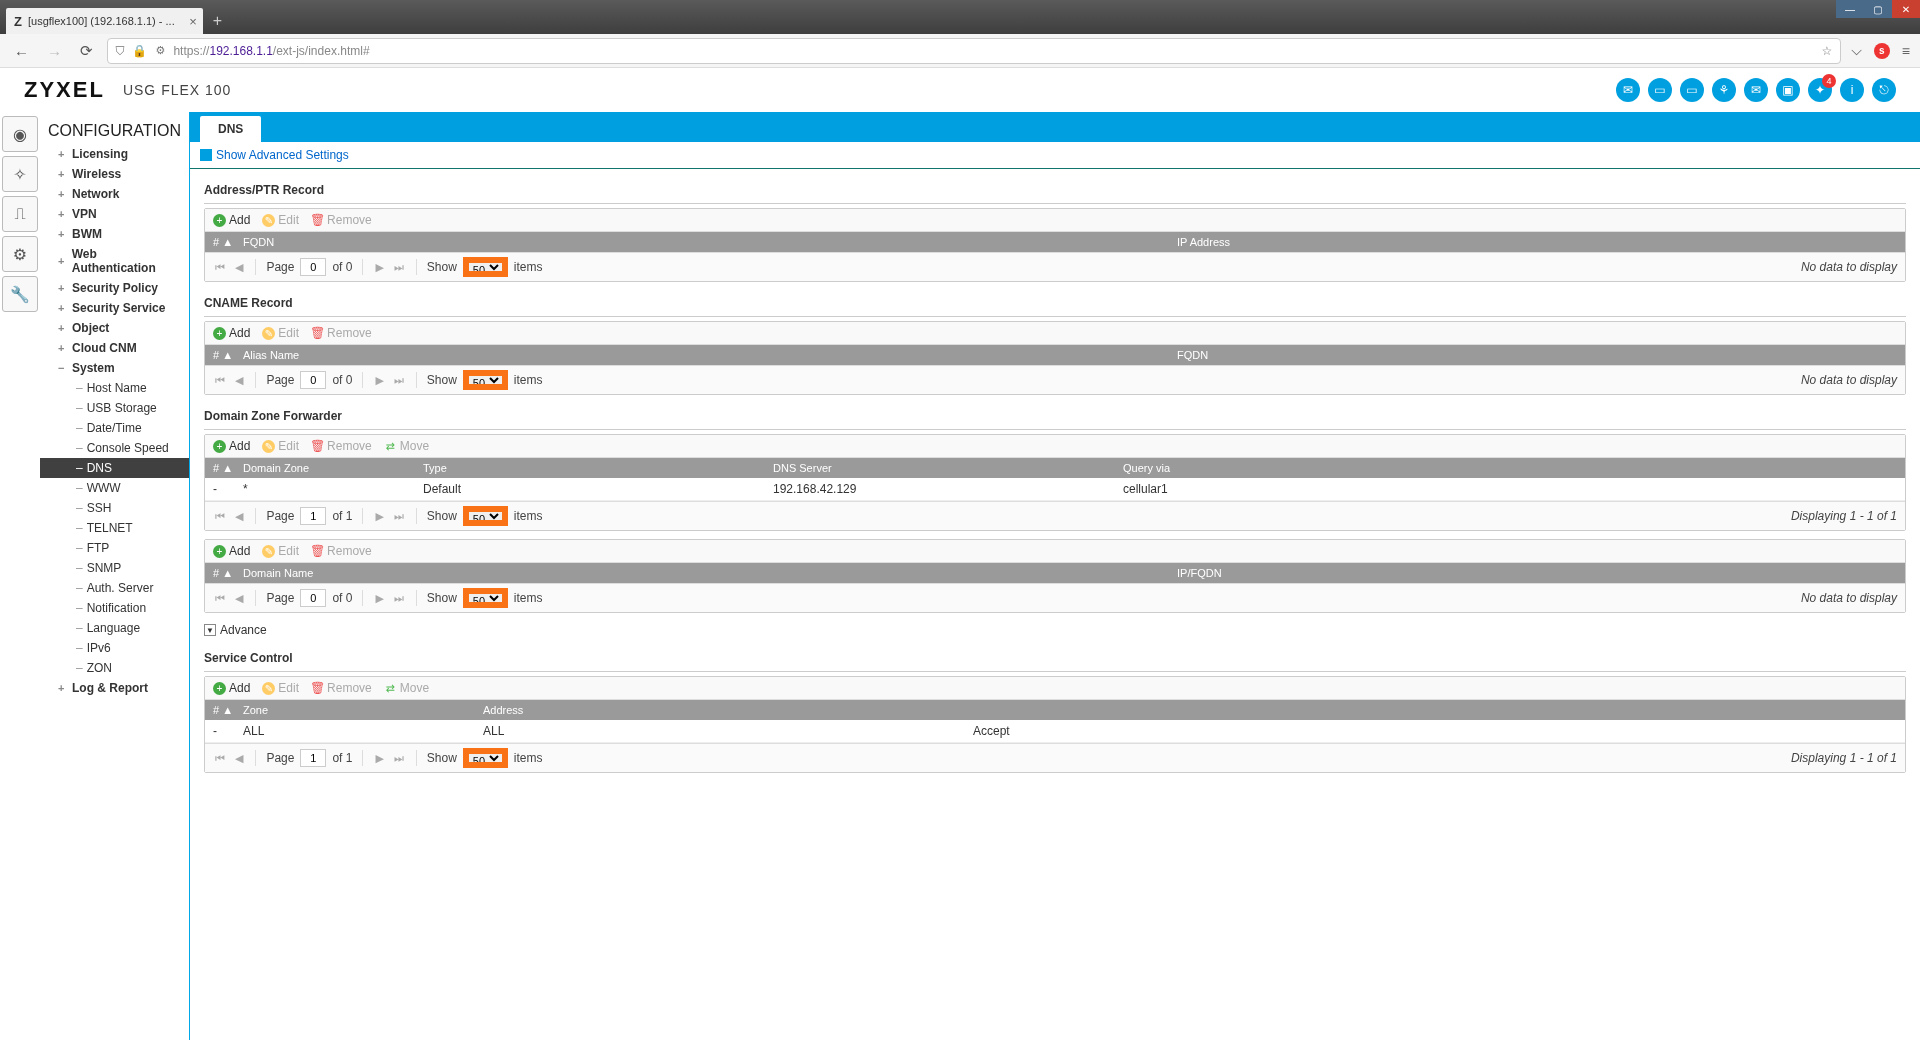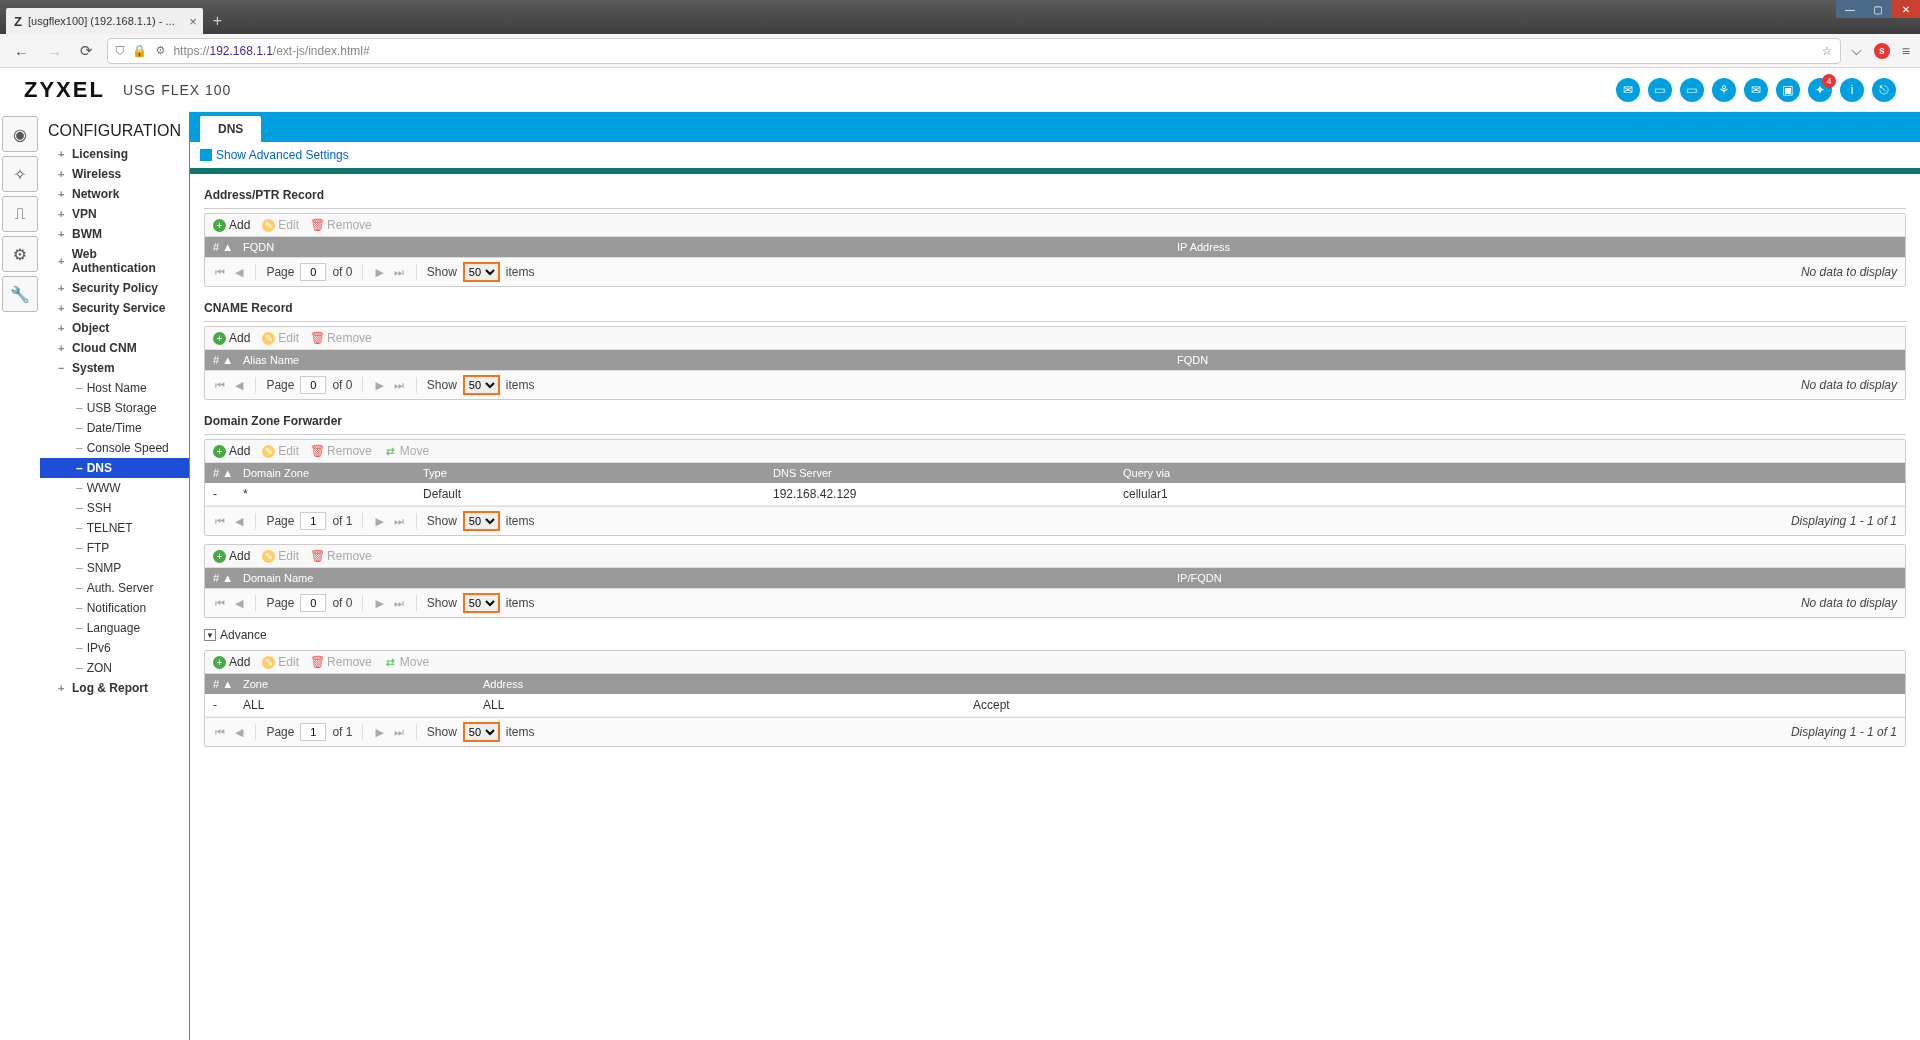--- a/index.html
+++ b/index.html
@@ -38,29 +38,29 @@
 .left-icons { width: 40px; background: #fff; border-right: 0; display: flex; flex-direction: column; padding-top: 2px; }
 .left-icon { width: 36px; height: 36px; border: 1px solid #bbb; margin: 2px; display: flex; align-items: center; justify-content: center; font-size: 16px; color: #555; background: #f8f8f8; border-radius: 3px; }
 
 .nav-tree { width: 150px; background: #fff; border-right: 1px solid #00a8e8; overflow-y: auto; padding: 6px 0; font-size: 12px; }
 .nav-heading { font-weight: normal; color: #222; padding: 4px 8px; font-size: 16px; }
 .nav-item { padding: 3px 8px 3px 18px; color: #333; cursor: pointer; display: flex; align-items: center; gap: 4px; }
 .nav-item .plus { color: #888; font-size: 11px; width: 10px; }
 .nav-item .minus { color: #888; font-size: 11px; width: 10px; }
 .nav-item.bold { font-weight: bold; }
 .nav-sub { padding: 3px 8px 3px 36px; color: #333; cursor: pointer; }
-.nav-sub.active { background: #1d4ed8; color: #fff; font-weight: bold; }
+.nav-sub.active { background: #404040; color: #fff; font-weight: normal; }
 .nav-sub .dash { color: #999; margin-right: 4px; }
 
 .content-wrap { flex: 1; background: #00a0e0; display: flex; flex-direction: column; position: relative; }
 .tab-strip { height: 30px; display: flex; align-items: flex-end; padding-left: 10px; padding-top: 4px; }
 .page-tab { background: #fff; padding: 6px 18px; font-weight: bold; font-size: 12px; color: #333; border-radius: 2px 2px 0 0; }
 .content { background: #fff; flex: 1; overflow-y: auto; position: relative; }
 
-.adv-row { padding: 6px 10px; border-bottom: 6px solid #0f766e; display: flex; align-items: center; gap: 4px; color: #0066cc; font-size: 12px; }
+.adv-row { padding: 6px 10px; border-bottom: 1px solid #0f766e; display: flex; align-items: center; gap: 4px; color: #0066cc; font-size: 12px; }
 .adv-icon { width: 12px; height: 12px; background: #00a0e0; display: inline-block; }
 
 .section { margin: 8px 14px 0 14px; }
 .section-title { font-weight: bold; font-size: 12px; color: #333; padding: 6px 0; border-bottom: 1px solid #ccc; margin-bottom: 4px; }
 
 .panel { border: 1px solid #ccc; border-radius: 2px; }
 .toolbar { padding: 4px 8px; display: flex; align-items: center; gap: 12px; background: #f9f9f9; border-bottom: 1px solid #ddd; }
 .tb-btn { display: flex; align-items: center; gap: 3px; font-size: 12px; cursor: pointer; }
 .tb-btn.disabled { color: #aaa; }
 .tb-icon { width: 13px; height: 13px; border-radius: 50%; display: inline-flex; align-items: center; justify-content: center; font-size: 10px; color: #fff; }
@@ -69,21 +69,21 @@
 .tb-icon.remove { color: #e55; background: none; font-size: 12px; }
 .tb-icon.move { color: #5b5; background: none; font-size: 11px; }
 
 .grid-header { background: #9a9a9a; color: #fff; display: flex; font-size: 11px; padding: 4px 8px; }
 .grid-row { display: flex; font-size: 12px; padding: 4px 8px; color: #333; border-bottom: 1px solid #eee; }
 .grid-row:last-child { border-bottom: none; }
 
 .pager { display: flex; align-items: center; padding: 4px 8px; gap: 6px; font-size: 12px; color: #444; background: #fafafa; border-top: 1px solid #ddd; }
 .pager .nav { color: #aaa; font-size: 11px; cursor: pointer; padding: 0 2px; }
 .pager input { width: 26px; text-align: center; border: 1px solid #ccc; height: 18px; font-size: 11px; }
-.pager select { border: 2px solid #f97316; height: 20px; font-size: 11px; }
+.pager select { border: 6px solid #f97316; height: 20px; font-size: 11px; }
 .pager .sep { width: 1px; height: 16px; background: #ddd; margin: 0 4px; }
 .pager .status { margin-left: auto; color: #444; font-style: italic; }
 
 .advance-toggle { margin: 10px 14px 0 14px; display: flex; align-items: center; gap: 4px; font-size: 12px; }
 .advance-toggle .box { width: 12px; height: 12px; border: 1px solid #888; display: flex; align-items: center; justify-content: center; font-size: 8px; }
 </style>
 </head>
 <body>
 
 <div class="browser-chrome">
@@ -397,20 +397,21 @@
                 <span>items</span>
                 <span class="status">No data to display</span>
               </div>
             </div>
           </div>
           <div class="advance-toggle">
             <span class="box">▼</span>
             <span>Advance</span>
           </div>
           <div class="section">
+            <div class="section-title">Service Control</div>
             <div class="panel">
               <div class="toolbar">
                 <span class="tb-btn">
                   <span class="tb-icon add">+</span>
                   <span>Add</span>
                 </span>
                 <span class="tb-btn disabled">
                   <span class="tb-icon edit">✎</span>
                   <span>Edit</span>
                 </span>

